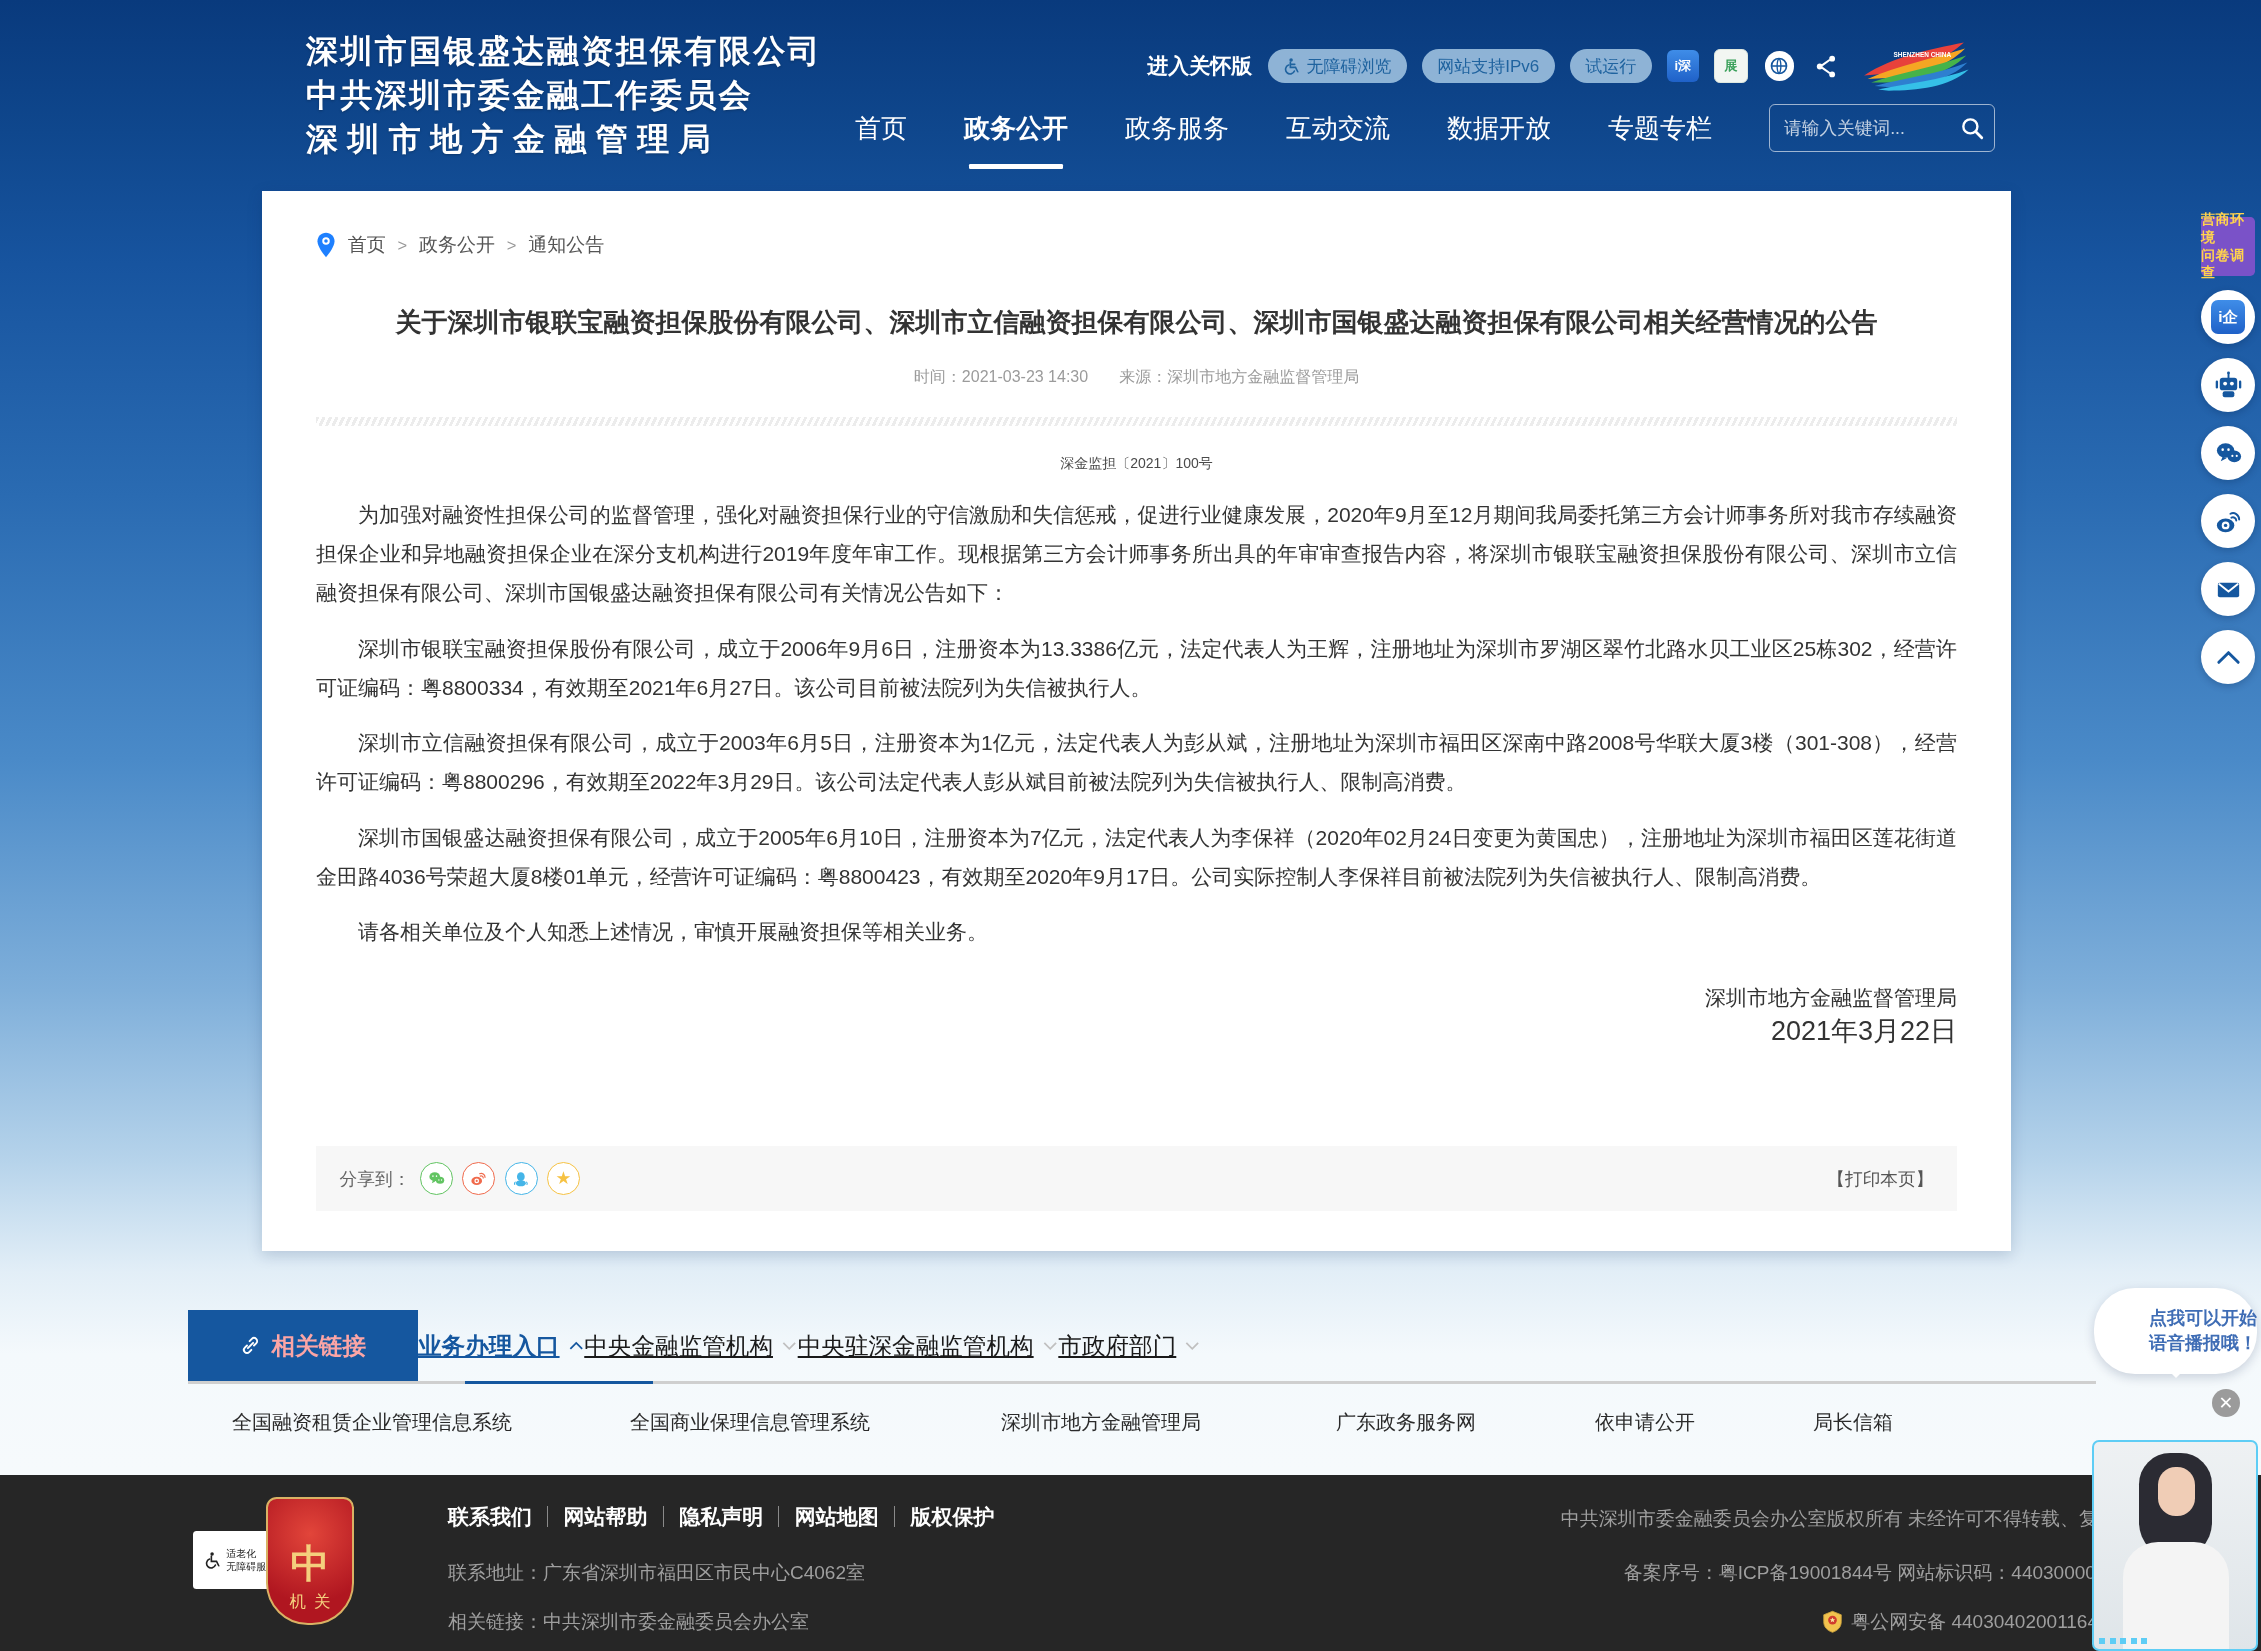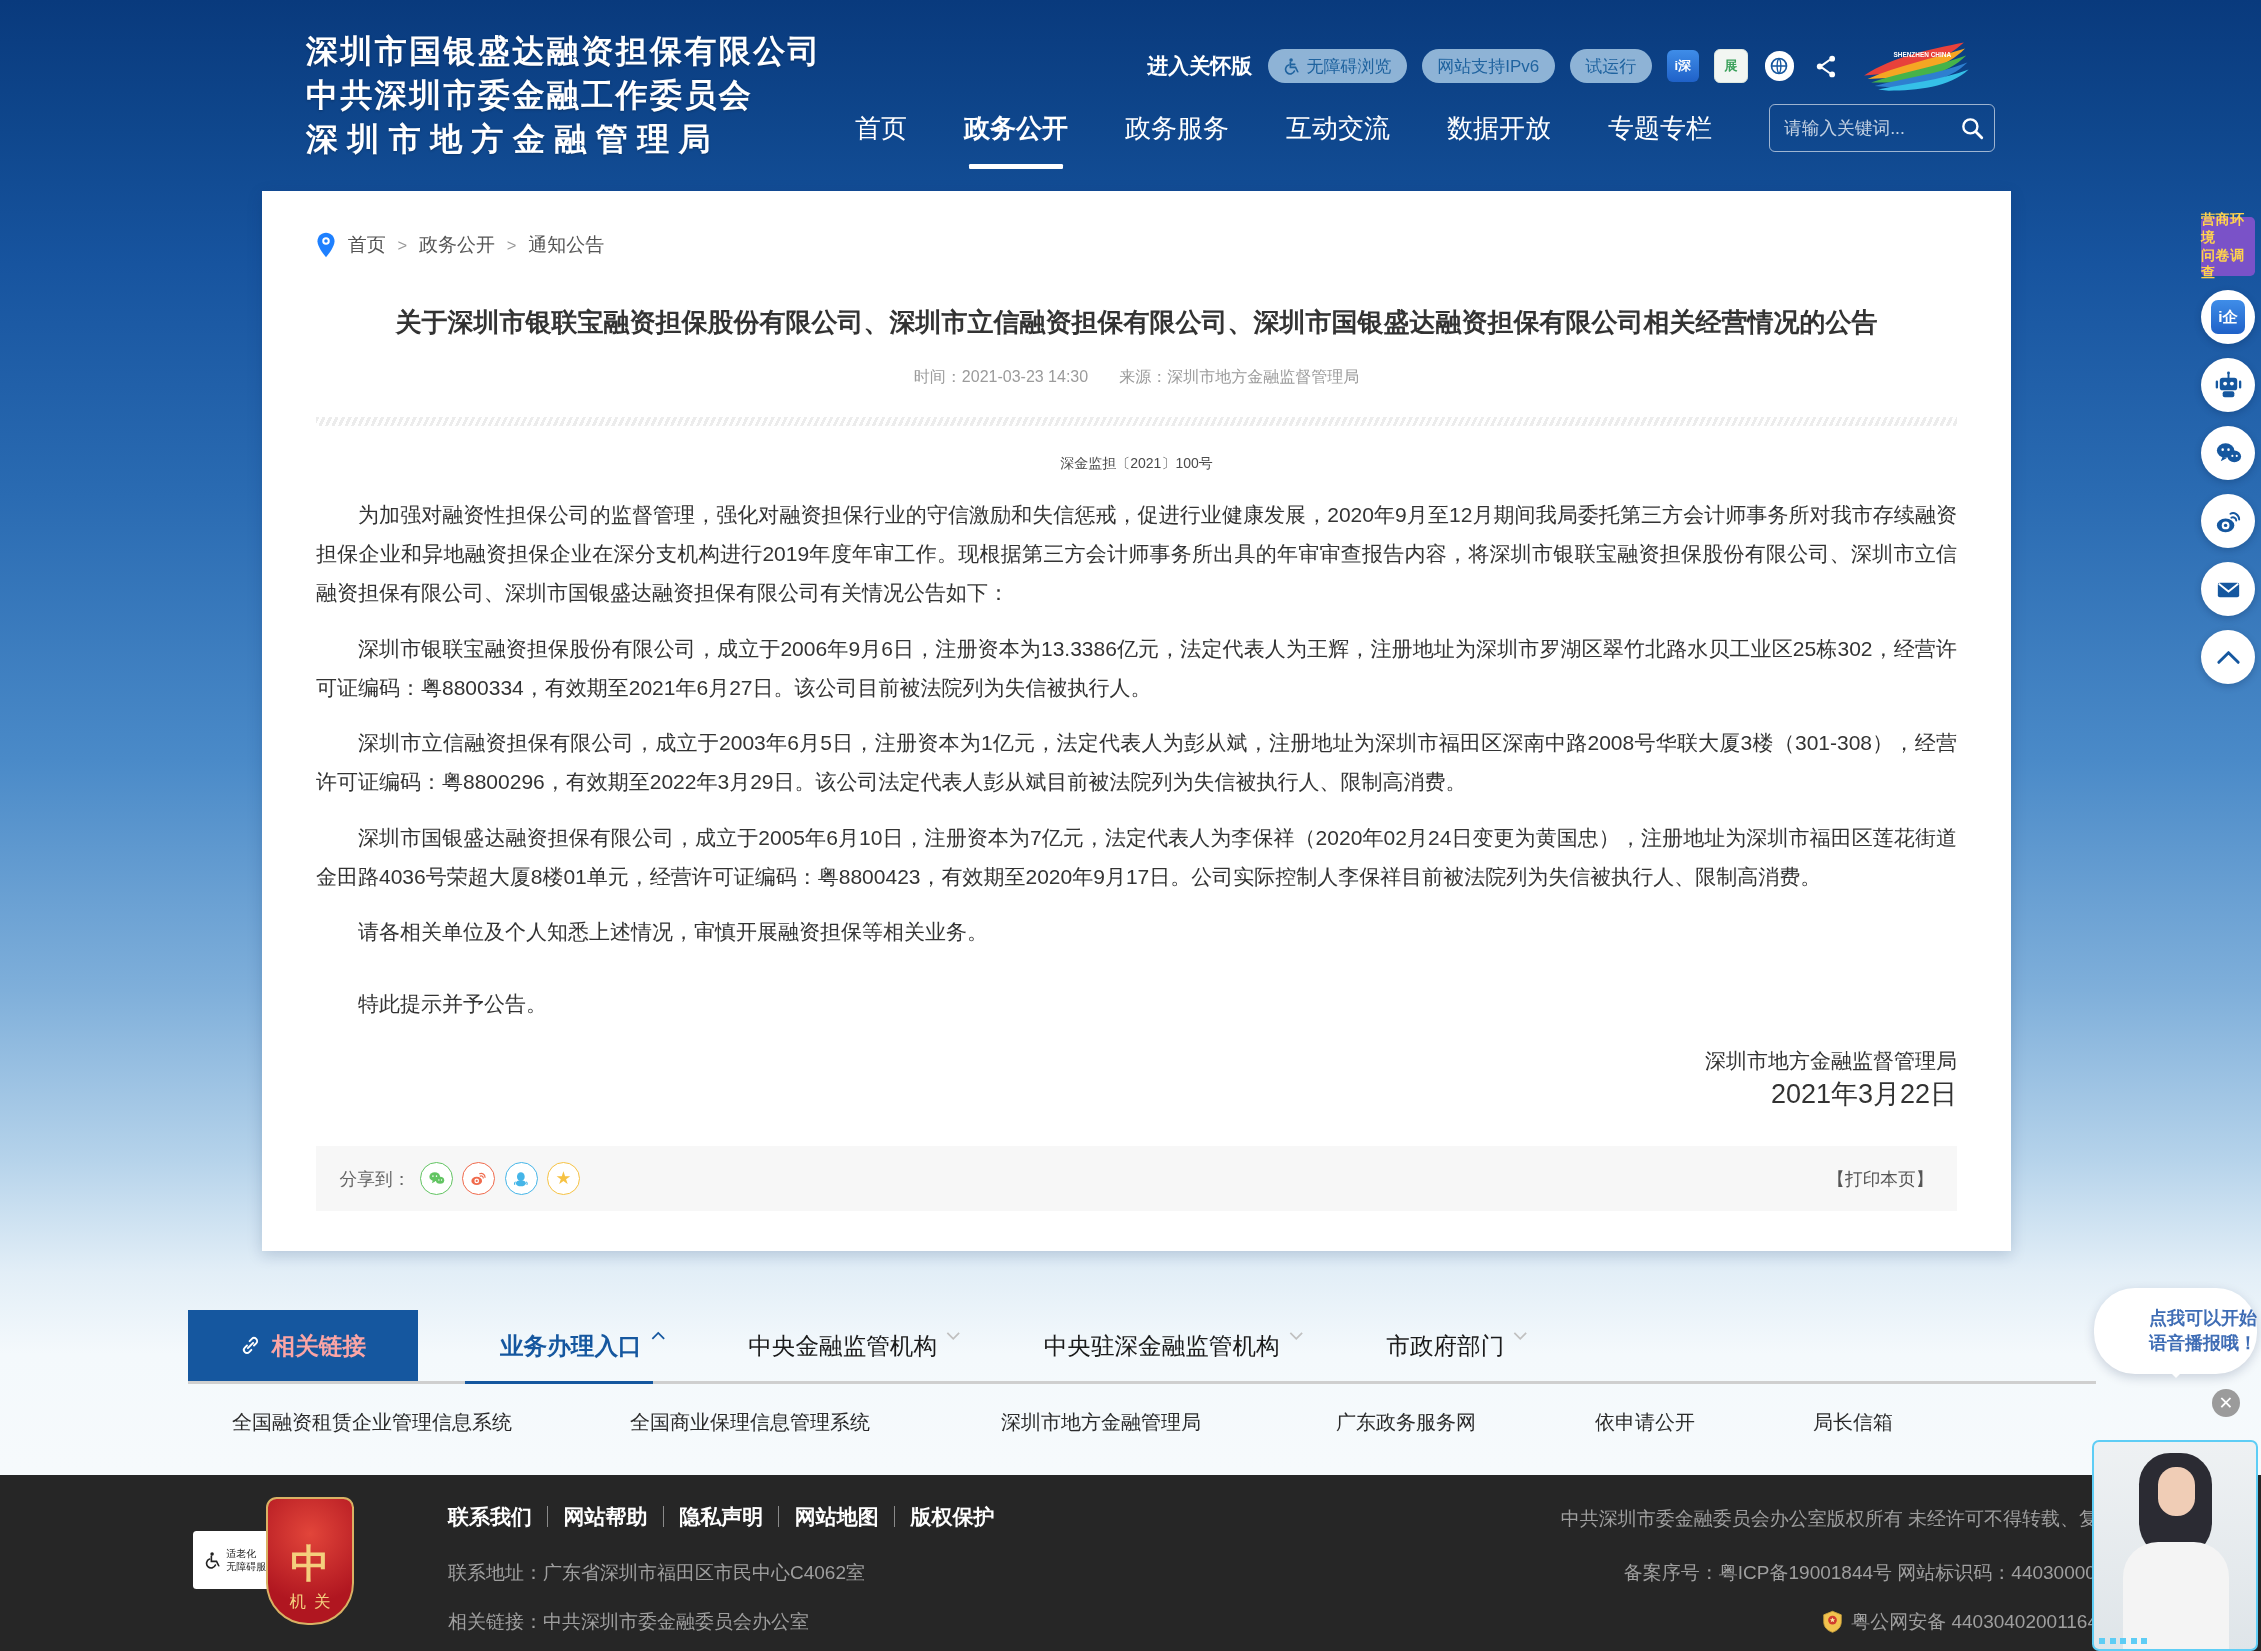--- a/index.html
+++ b/index.html
@@ -55,21 +55,21 @@
   .share-ic.wechat{border:1.8px solid #62c462;}
   .share-ic.weibo{border:1.8px solid #f06a4c;}
   .share-ic.qq{border:1.8px solid #45b5e8;}
   .share-ic.qzone{border:1.8px solid #f6c243;color:#f6c243;font-size:17.7px;}
   .print{margin-left:auto;font-size:17.7px;color:#555;cursor:pointer;}
   
   .quick-nav{position:absolute;left:188px;top:1310px;width:1908px;}
   .tab-row{display:flex;align-items:center;height:71px;}
   .primary-tab{width:230px;height:71px;background:#15579f;color:#fca5a5;font-size:23.6px;font-weight:bold;
     display:flex;align-items:center;justify-content:center;gap:10.6px;}
-  .tab{display:flex;gap:8.2px;font-size:23.6px;color:#1a1a1a;margin-left:82px;cursor:pointer;white-space:nowrap;}
+  .tab{display:flex;align-items:center;gap:8.2px;font-size:23.6px;color:#1a1a1a;cursor:pointer;white-space:nowrap;text-decoration:underline;}
   .tab.active{color:#15579f;font-weight:bold;}
   .tab-line{position:relative;height:2.9px;background:#cfcfcf;margin-top:0;}
   .tab-ind{position:absolute;left:277px;width:188px;top:0;height:2.9px;background:#15579f;}
   .links-row{position:relative;height:41px;margin-top:25px;}
   .q-link{position:absolute;top:0;font-size:20px;color:#2b2b2b;cursor:pointer;white-space:nowrap;}
   
   .footer{position:absolute;left:0;top:1475px;width:100%;height:176px;background:#262626;}
   .a11y-badge{position:absolute;left:193px;top:56px;width:94px;height:58px;background:#fff;border-radius:3.5px;
     display:flex;align-items:center;justify-content:center;gap:4.7px;}
   .a11y-text{font-size:10px;color:#222;line-height:13px;}
@@ -219,21 +219,20 @@
     <div class="hatch"></div>
 
     <div class="doc-no">深金监担〔2021〕100号</div>
 
     <div class="body-text">
       <p>为加强对融资性担保公司的监督管理，强化对融资担保行业的守信激励和失信惩戒，促进行业健康发展，2020年9月至12月期间我局委托第三方会计师事务所对我市存续融资担保企业和异地融资担保企业在深分支机构进行2019年度年审工作。现根据第三方会计师事务所出具的年审审查报告内容，将深圳市银联宝融资担保股份有限公司、深圳市立信融资担保有限公司、深圳市国银盛达融资担保有限公司有关情况公告如下：</p>
       <p>深圳市银联宝融资担保股份有限公司，成立于2006年9月6日，注册资本为13.3386亿元，法定代表人为王辉，注册地址为深圳市罗湖区翠竹北路水贝工业区25栋302，经营许可证编码：粤8800334，有效期至2021年6月27日。该公司目前被法院列为失信被执行人。</p>
       <p>深圳市立信融资担保有限公司，成立于2003年6月5日，注册资本为1亿元，法定代表人为彭从斌，注册地址为深圳市福田区深南中路2008号华联大厦3楼（301-308），经营许可证编码：粤8800296，有效期至2022年3月29日。该公司法定代表人彭从斌目前被法院列为失信被执行人、限制高消费。</p>
       <p>深圳市国银盛达融资担保有限公司，成立于2005年6月10日，注册资本为7亿元，法定代表人为李保祥（2020年02月24日变更为黄国忠），注册地址为深圳市福田区莲花街道金田路4036号荣超大厦8楼01单元，经营许可证编码：粤8800423，有效期至2020年9月17日。公司实际控制人李保祥目前被法院列为失信被执行人、限制高消费。</p>
       <p class="gap-after">请各相关单位及个人知悉上述情况，审慎开展融资担保等相关业务。</p>
-      <p>特此提示并予公告。</p>
     </div>
 
     <div class="sign-line">深圳市地方金融监督管理局</div>
     <div class="date-line">2021年3月22日</div>
 
     <div class="share-bar">
       <span class="share-label">分享到：</span>
       <span class="share-ic wechat">
         <svg width="19" height="19" viewBox="0 0 32 32">
             <ellipse cx="13" cy="13" rx="9" ry="7.5" fill="#62c462"></ellipse>

